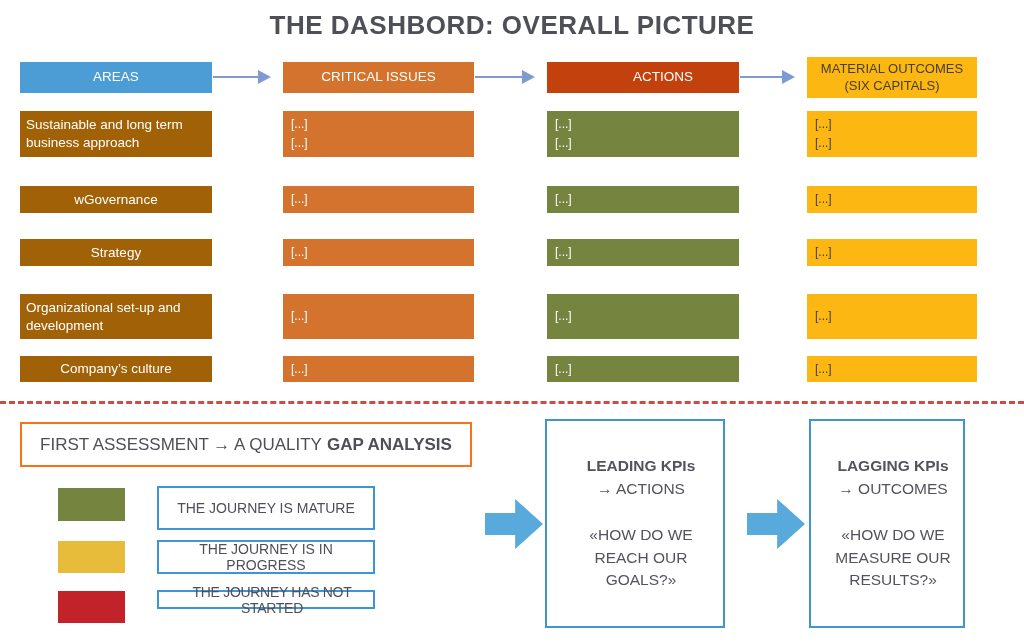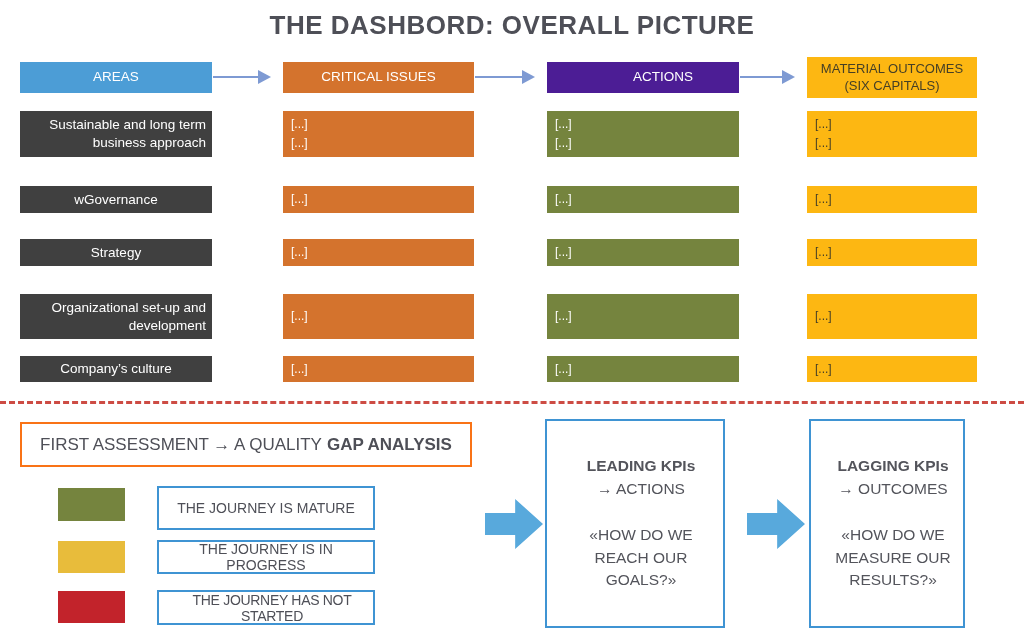--- a/index.html
+++ b/index.html
@@ -17,37 +17,37 @@
   .col-a{left:20px;width:192px;}
   .col-b{left:283px;width:191px;}
   .col-c{left:547px;width:192px;}
   .col-d{left:807px;width:170px;}
 
   
   .hdr{top:62px;height:31px;display:flex;align-items:center;justify-content:center;
     color:#ffffff;font-size:13.5px;text-align:center;white-space:pre-line;line-height:1.25;}
   .hdr.col-a{background:#4C9DD6;}
   .hdr.col-b{background:#D4732D;}
-  .hdr.col-c{background:#4c1d95;padding-left:40px;}
+  .hdr.col-c{background:#c2410c;padding-left:40px;}
   .hdr.col-d{background:#FDB712;color:#453F26;top:57px;height:41px;font-size:13px;}
 
   
   .connector{height:2px;background:#7E9AD3;top:76px;}
   .connector::after{content:"";position:absolute;right:-2px;top:-6px;width:0;height:0;
     border-left:13px solid #7E9AD3;border-top:7px solid transparent;border-bottom:7px solid transparent;}
 
   
   .r1{top:111px;height:46px;}
   .r2{top:186px;height:27px;}
   .r3{top:239px;height:27px;}
   .r4{top:294px;height:45px;}
   .r5{top:356px;height:26px;}
 
   .cell{display:flex;align-items:center;box-sizing:border-box;}
-  .area-cell{background:#404040;color:#ffffff;justify-content:center;text-align:right;
+  .area-cell{background:#a16207;color:#ffffff;justify-content:center;text-align:left;
     font-size:13.5px;line-height:1.3;padding:0 6px;}
   .data-cell{color:#ffffff;font-size:12px;padding-left:8px;white-space:pre-line;line-height:1.55;}
   .data-cell.col-b{background:#D4732D;}
   .data-cell.col-c{background:#75843E;}
   .data-cell.col-d{background:#FDB712;color:#453F26;}
 
   
   #divider{top:401px;left:0;width:1024px;height:0;border-top:3px dashed #CD4C44;}
 
   
@@ -57,21 +57,21 @@
 
   
   .swatch{left:58px;width:67px;}
   .sw1{top:488px;height:33px;background:#75843E;}
   .sw2{top:541px;height:32px;background:#E8BC3B;}
   .sw3{top:591px;height:32px;background:#C2232B;}
   .lbl-box{left:157px;width:218px;border:2px solid #3F94D3;display:flex;align-items:center;
     justify-content:center;font-size:14px;color:#4E4F57;text-align:center;}
   .lb1{top:486px;height:44px;}
   .lb2{top:540px;height:34px;}
-  .lb3{top:590px;height:35px;letter-spacing:-0.3px;padding-left:12px;}
+  .lb3{top:590px;height:19px;letter-spacing:-0.3px;padding-left:12px;}
 
   
   .block-arrow{background:#58A9DC;top:499px;width:58px;height:50px;
     clip-path:polygon(0% 28%,52% 28%,52% 0%,100% 50%,52% 100%,52% 72%,0% 72%);}
   #arrow-big-1{left:485px;}
   #arrow-big-2{left:747px;}
 
   
   .kpi-box{top:419px;height:209px;border:2px solid #3F94D3;display:flex;flex-direction:column;
     align-items:center;justify-content:center;text-align:center;color:#53545B;font-size:15.5px;line-height:1.45;padding-left:12px;}

